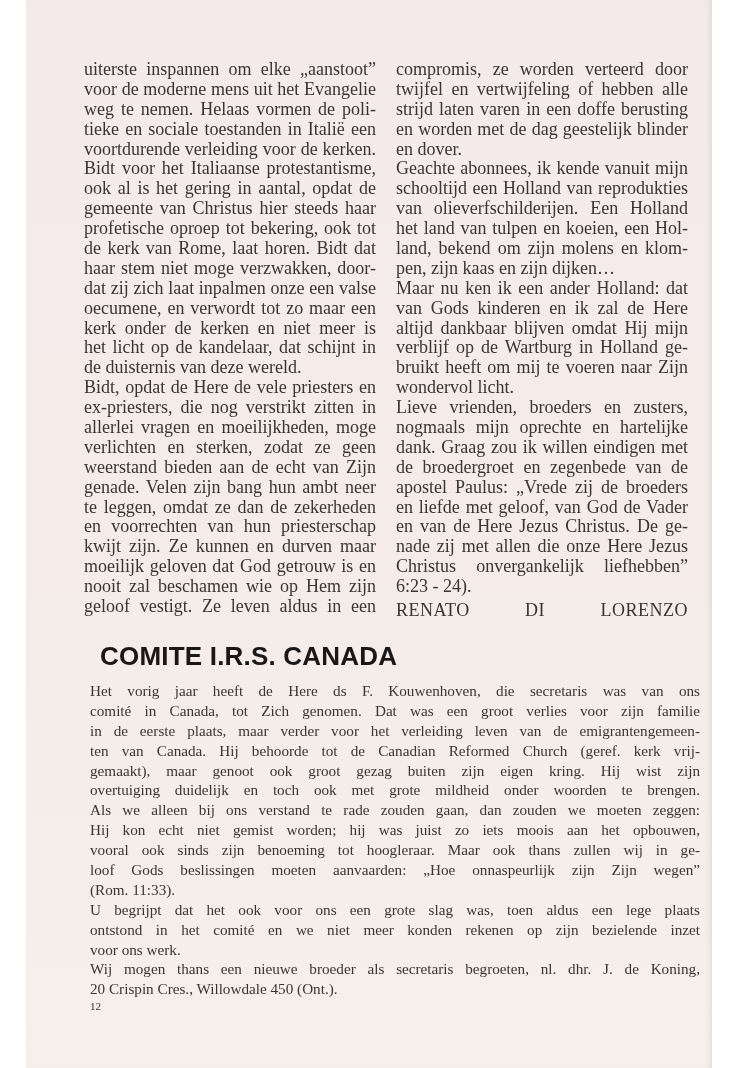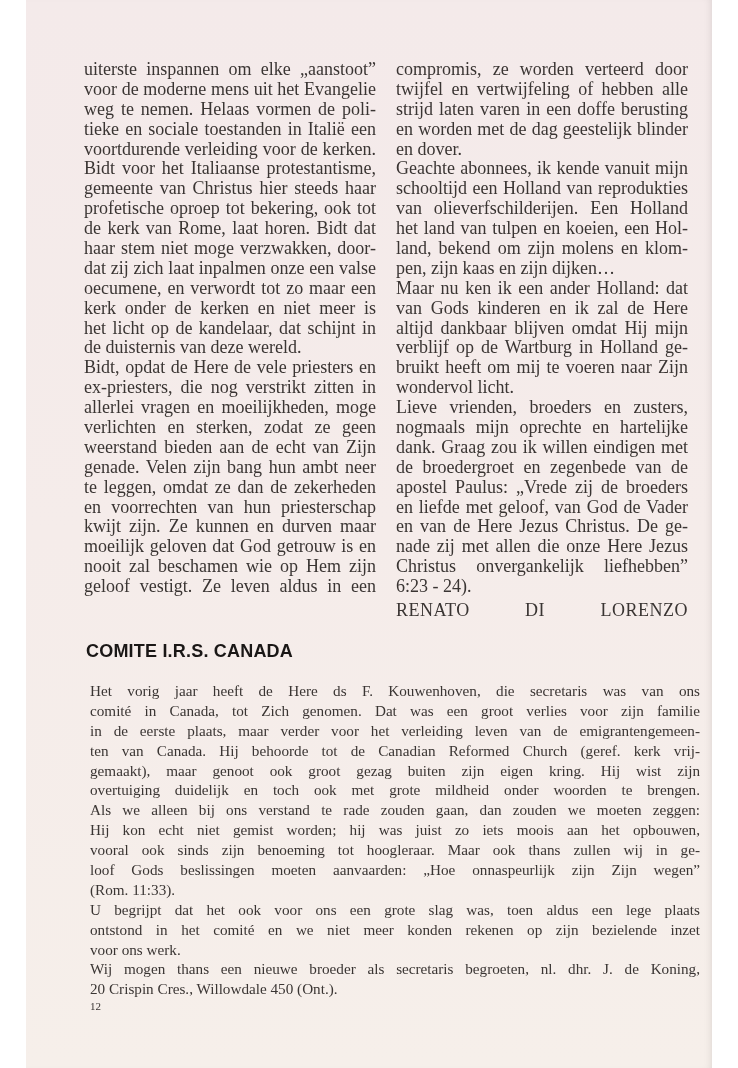--- a/index.html
+++ b/index.html
@@ -48,25 +48,25 @@
     text-align-last: left;
   }
   .signature {
     display: block;
     text-align: right;
     margin-top: 4px;
     letter-spacing: 0.5px;
   }
   .heading {
     position: absolute;
-    left: 60px;
+    left: 74px;
     top: 641px;
     font-family: "Liberation Sans", "DejaVu Sans", sans-serif;
     font-weight: bold;
-    font-size: 18px;
+    font-size: 26px;
     color: #1a1716;
     letter-spacing: 0.2px;
     margin: 0;
   }
   .body-full {
     position: absolute;
     left: 64px;
     top: 681px;
     width: 610px;
     font-size: 15.2px;
@@ -84,20 +84,21 @@
 
 <div class="page">
 
   <div class="col col-left serif" id="left-col">
       <span class="line">uiterste inspannen om elke „aanstoot”</span>
       <span class="line">voor de moderne mens uit het Evangelie</span>
       <span class="line">weg te nemen. Helaas vormen de poli-</span>
       <span class="line">tieke en sociale toestanden in Italië een</span>
       <span class="line">voortdurende verleiding voor de kerken.</span>
       <span class="line">Bidt voor het Italiaanse protestantisme,</span>
+      <span class="line">ook al is het gering in aantal, opdat de</span>
       <span class="line">gemeente van Christus hier steeds haar</span>
       <span class="line">profetische oproep tot bekering, ook tot</span>
       <span class="line">de kerk van Rome, laat horen. Bidt dat</span>
       <span class="line">haar stem niet moge verzwakken, door-</span>
       <span class="line">dat zij zich laat inpalmen onze een valse</span>
       <span class="line">oecumene, en verwordt tot zo maar een</span>
       <span class="line">kerk onder de kerken en niet meer is</span>
       <span class="line">het licht op de kandelaar, dat schijnt in</span>
       <span class="line last">de duisternis van deze wereld.</span>
       <span class="line">Bidt, opdat de Here de vele priesters en</span>

